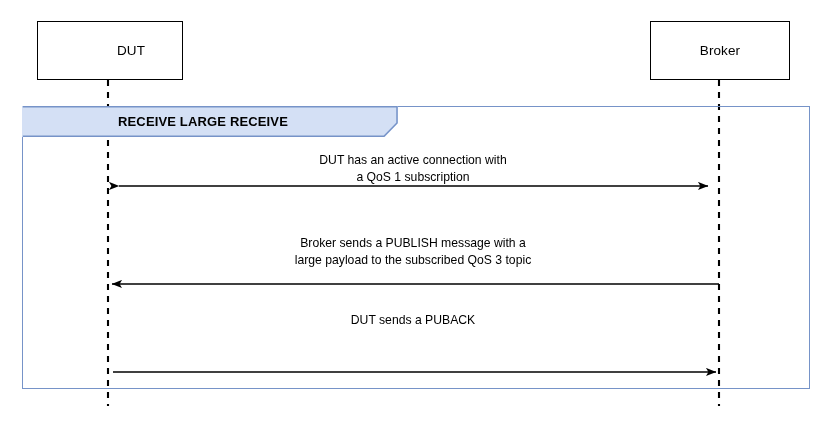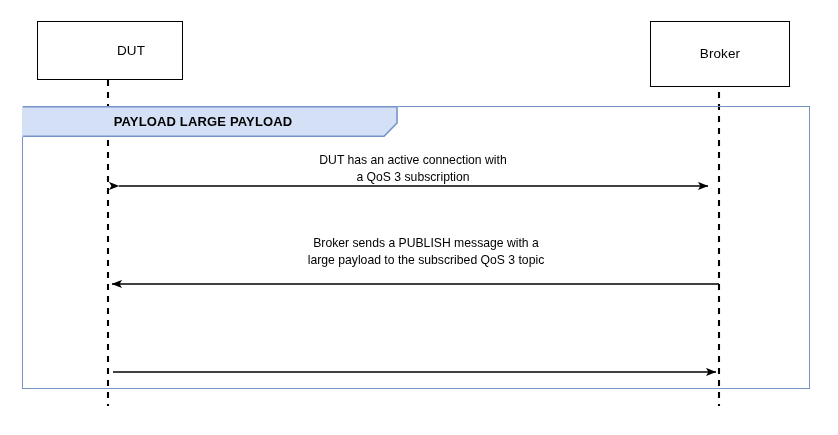--- a/index.html
+++ b/index.html
@@ -36,21 +36,21 @@
     align-items: center;
     justify-content: center;
   }
   .participant .plabel {
     font-size: 13.5px;
     color: #000000;
     line-height: 1;
     letter-spacing: 0.1px;
   }
   #participant-dut { left: 37px; top: 21px; width: 146px; height: 59px; padding-left: 42px; }
-  #participant-broker { left: 650px; top: 21px; width: 140px; height: 66px; }
+  #participant-broker { left: 650px; top: 21px; width: 140px; height: 59px; }
 
   
   #fragment-frame {
     position: absolute;
     left: 22px;
     top: 106px;
     width: 788px;
     height: 283px;
     box-sizing: border-box;
     border: 1.5px solid #7693c8;
@@ -129,36 +129,37 @@
 
     <line x1="113" y1="372" x2="716" y2="372" stroke="#000000" stroke-width="1.5" marker-end="url(#arrow-right)"></line>
   </svg>
 
   <div id="fragment-frame"></div>
 
   <div id="fragment-banner"></div>
   <svg id="fragment-banner-border" viewBox="0 0 376 31">
     <path d="M0.8,0.8 L375,0.8 L375,17 L362,30.2 L0.8,30.2" fill="none" stroke="#7693c8" stroke-width="1.5"></path>
   </svg>
-  <div id="fragment-label">PAYLOAD LARGE PAYLOAD</div>
+  <div id="fragment-label">RECEIVE LARGE RECEIVE</div>
 
   <div class="participant" id="participant-dut">
     <span class="plabel">DUT</span>
   </div>
 
   <div class="participant" id="participant-broker">
     <span class="plabel">Broker</span>
   </div>
 
   <div class="msg-text" id="msg-text-1" style="left:413px; top:152px;">
     <span class="line">DUT has an active connection with</span>
-    <span class="line">a QoS 3 subscription</span>
+    <span class="line">a QoS 1 subscription</span>
   </div>
 
-  <div class="msg-text" id="msg-text-2" style="left:426px; top:235px;">
+  <div class="msg-text" id="msg-text-2" style="left:413px; top:235px;">
     <span class="line">Broker sends a PUBLISH message with a</span>
     <span class="line">large payload to the subscribed QoS 3 topic</span>
   </div>
 
   <div class="msg-text" id="msg-text-3" style="left:413px; top:312px;">
+    <span class="line">DUT sends a PUBACK</span>
   </div>
 
 </div>
 
 </body></html>

